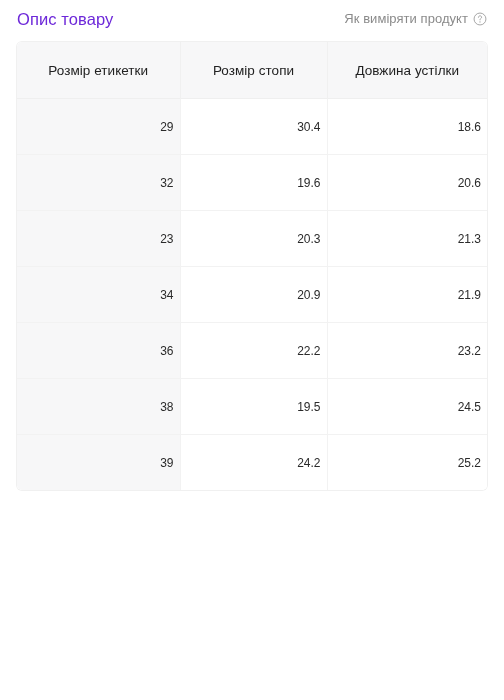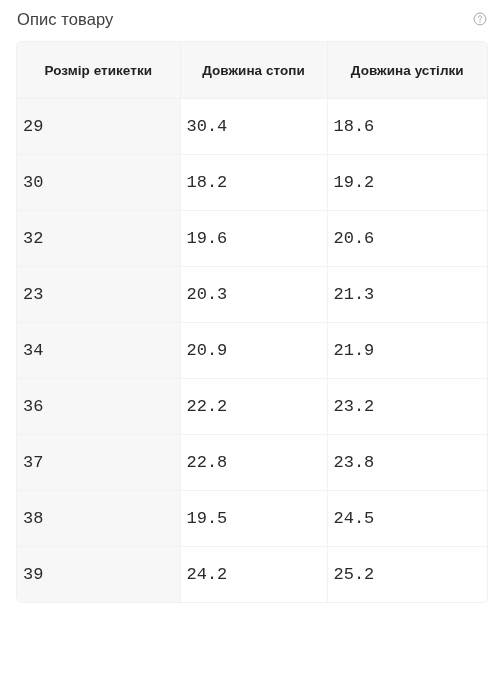--- a/index.html
+++ b/index.html
@@ -31,21 +31,21 @@
     align-items: center;
     justify-content: space-between;
     padding: 6px 17px 0 17px;
     height: 32px;
     box-sizing: border-box;
   }
 
   .section-title {
     font-size: 16.5px;
     line-height: 22px;
-    color: #404040;
+    color: #6d28d9;
     font-weight: 400;
     letter-spacing: 0.1px;
     white-space: nowrap;
   }
 
   .howto-link {
     display: flex;
     align-items: center;
     gap: 5px;
     cursor: pointer;
@@ -85,43 +85,42 @@
   }
 
   table.size-table col.c-label { width: 163px; }
   table.size-table col.c-foot  { width: 147px; }
   table.size-table col.c-sole  { width: 160px; }
 
   thead tr.header-row th {
     background: #f7f7f8;
     height: 56px;
     font-size: 13.5px;
-    font-weight: 700;
+    font-weight: 400;
     color: #222222;
     text-align: center;
     vertical-align: middle;
     padding: 0 6px;
     border-right: 1px solid #f0f0f0;
     letter-spacing: 0.05px;
     white-space: nowrap;
   }
   thead tr.header-row th:last-child { border-right: none; }
 
   tbody tr.data-row td {
     height: 55px;
-    font-size: 17px;
+    font-size: 12px;
     font-weight: 400;
     color: #2a2a2a;
-    text-align: left;
+    text-align: right;
     vertical-align: middle;
     background: #ffffff;
     border-top: 1px solid #f2f2f2;
     border-right: 1px solid #f2f2f2;
     padding: 0 6px;
-    font-family: Liberation Mono, monospace;
   }
   tbody tr.data-row td:last-child { border-right: none; }
 
   
   tbody tr.data-row td.col-label {
     background: #f7f7f8;
   }
 
   tbody tr.data-row:first-child td {
     border-top: 1px solid #efefef;
@@ -129,57 +128,53 @@
 </style>
 </head>
 <body>
 
 <div class="page">
 
   <div class="section-header">
     <div class="section-title">Опис товару</div>
 
     <div class="howto-link">
+      <span class="howto-label">Як виміряти продукт</span>
       <span class="help-icon-wrap">
         <svg class="help-icon" viewBox="0 0 24 24" fill="none" aria-hidden="true">
           <circle cx="12" cy="12" r="10.2" stroke="currentColor" stroke-width="1.5"></circle>
           <path d="M9.3 9.1c0-1.5 1.25-2.55 2.75-2.55 1.52 0 2.72 1 2.72 2.42 0 1.12-.62 1.7-1.52 2.3-.86.57-1.2 1.0-1.2 1.85v.42" stroke="currentColor" stroke-width="1.5" stroke-linecap="round" stroke-linejoin="round"></path>
           <circle cx="12" cy="17.1" r="1.05" fill="currentColor"></circle>
         </svg>
       </span>
     </div>
   </div>
 
   <div class="table-wrap">
     <table class="size-table">
       <colgroup>
         <col class="c-label">
         <col class="c-foot">
         <col class="c-sole">
       </colgroup>
       <thead>
         <tr class="header-row">
           <th>Розмір етикетки</th>
-          <th>Довжина стопи</th>
+          <th>Розмір стопи</th>
           <th>Довжина устілки</th>
         </tr>
       </thead>
       <tbody>
 
         <tr class="data-row">
           <td class="col-label">29</td>
           <td class="col-foot">30.4</td>
           <td class="col-sole">18.6</td>
         </tr>
 
-        <tr class="data-row">
-          <td class="col-label">30</td>
-          <td class="col-foot">18.2</td>
-          <td class="col-sole">19.2</td>
-        </tr>
 
 
         <tr class="data-row">
           <td class="col-label">32</td>
           <td class="col-foot">19.6</td>
           <td class="col-sole">20.6</td>
         </tr>
 
         <tr class="data-row">
           <td class="col-label">23</td>
@@ -193,25 +188,20 @@
           <td class="col-sole">21.9</td>
         </tr>
 
 
         <tr class="data-row">
           <td class="col-label">36</td>
           <td class="col-foot">22.2</td>
           <td class="col-sole">23.2</td>
         </tr>
 
-        <tr class="data-row">
-          <td class="col-label">37</td>
-          <td class="col-foot">22.8</td>
-          <td class="col-sole">23.8</td>
-        </tr>
 
         <tr class="data-row">
           <td class="col-label">38</td>
           <td class="col-foot">19.5</td>
           <td class="col-sole">24.5</td>
         </tr>
 
         <tr class="data-row">
           <td class="col-label">39</td>
           <td class="col-foot">24.2</td>

